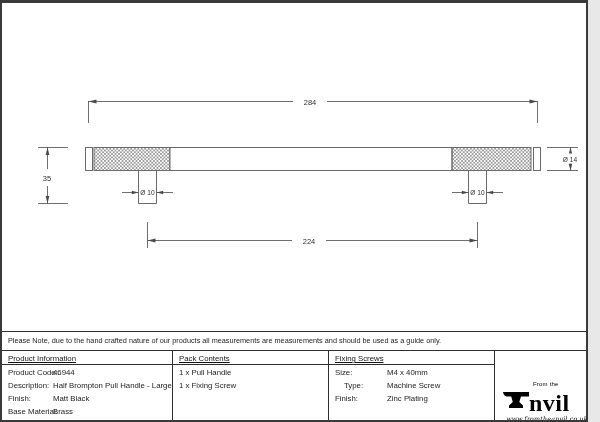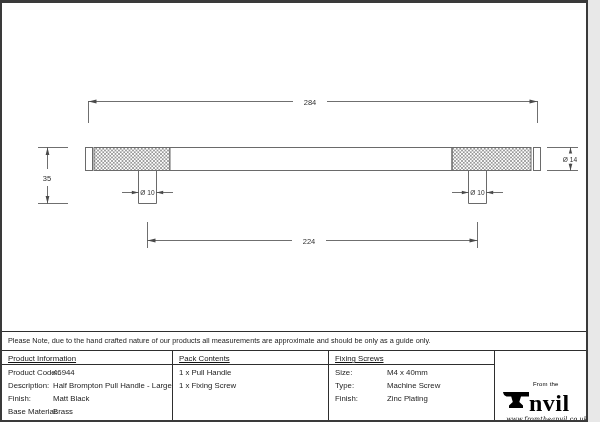--- a/index.html
+++ b/index.html
@@ -117,21 +117,21 @@
       <path d="M570.5,147.5 V170.5"></path>
       <polygon points="570.5,147.5 568.6,154.5 572.4,154.5" fill="#4a4a4a" stroke="none"></polygon>
       <polygon points="570.5,170.5 568.6,163.5 572.4,163.5" fill="#4a4a4a" stroke="none"></polygon>
     </g>
     <rect x="557" y="153.5" width="26" height="10" fill="#ffffff" stroke="none"></rect>
     <text x="570" y="161.5" font-size="6.6" text-anchor="middle" stroke="none">Ø 14</text>
   </svg>
 
   
   <div class="note-row">
-    <span>Please Note, due to the hand crafted nature of our products all measurements are approximate and should be only as a guide only.</span>
+    <span>Please Note, due to the hand crafted nature of our products all measurements are measurements and should be used as a guide only.</span>
   </div>
 
   
   <div class="spec-table">
     <div class="col-divider" style="left:172px"></div>
     <div class="col-divider" style="left:328px"></div>
     <div class="col-divider" style="left:494px"></div>
     <div class="header-rule"></div>
 
     <div class="th" style="left:8px">Product Information</div>
@@ -149,21 +149,21 @@
     <div class="th" style="left:179px">Pack Contents</div>
     <div>
       <span class="cell-line" style="left:179px;top:17px">1 x Pull Handle</span>
       <span class="cell-line" style="left:179px;top:30px">1 x Fixing Screw</span>
     </div>
 
     <div class="th" style="left:335px">Fixing Screws</div>
     <div>
       <span class="cell-line" style="left:335px;top:17px">Size:</span>
       <span class="cell-line" style="left:387px;top:17px">M4 x 40mm</span>
-      <span class="cell-line" style="left:335px;top:30px">Type:</span>
+      <span class="cell-line" style="left:344px;top:30px">Type:</span>
       <span class="cell-line" style="left:387px;top:30px">Machine Screw</span>
       <span class="cell-line" style="left:335px;top:43px">Finish:</span>
       <span class="cell-line" style="left:387px;top:43px">Zinc Plating</span>
     </div>
 
     <div class="logo-cell">
       <div class="logo-lockup">
         <svg class="anvil-glyph" width="27" height="20" viewBox="0 0 27 20">
           <path d="M0,2 L26,2 L26,6.5 L18,6.5 L16.3,12 L20,15.5 L20,18 L6,18 L6,15.5 L9.8,12 L8.2,6.5 L3.5,6.5 Q0.5,5.5 0,2 Z" fill="#000"></path>
         </svg>

